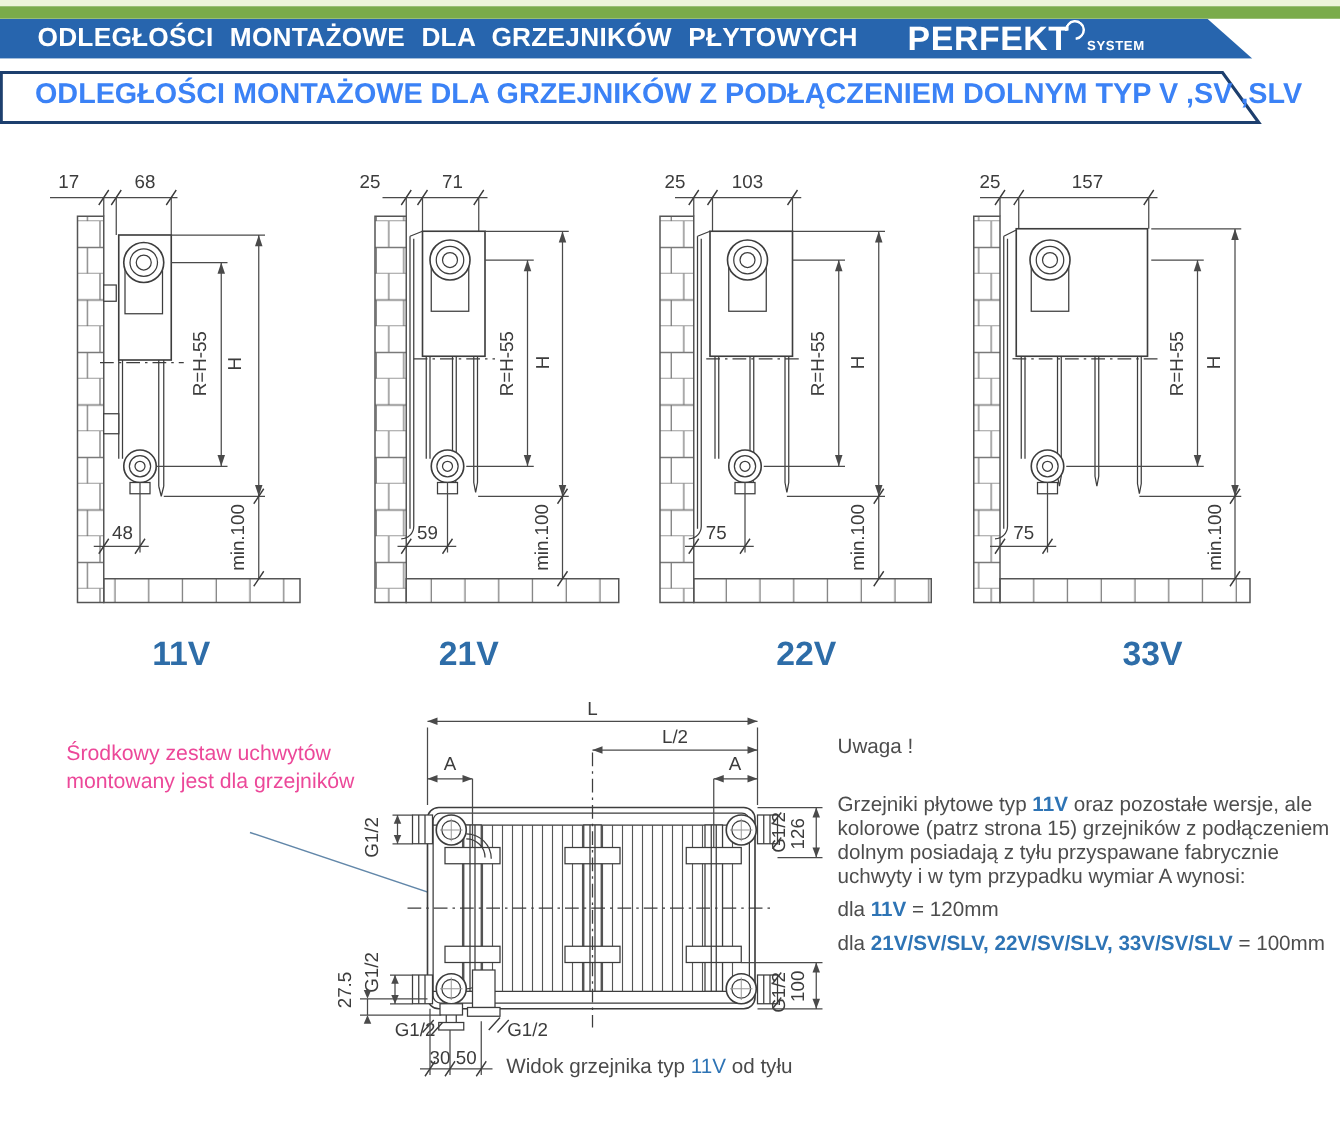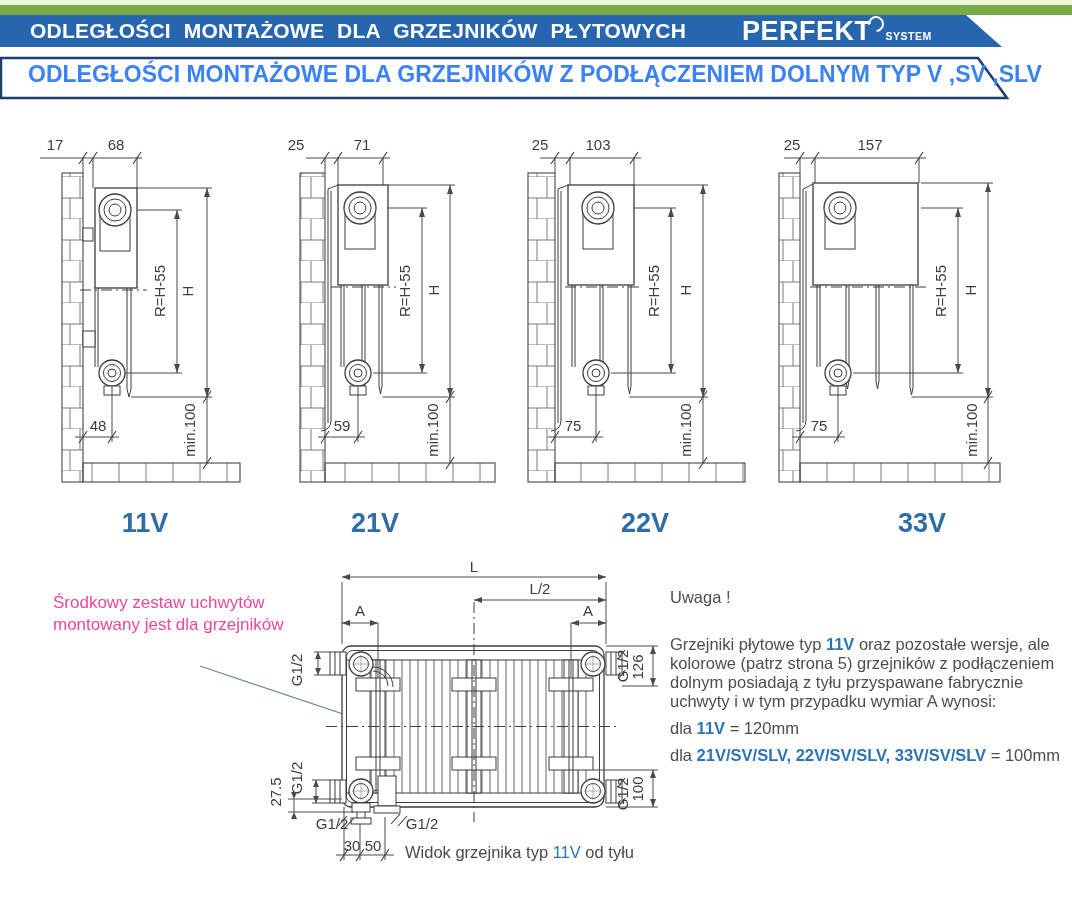--- a/index.html
+++ b/index.html
@@ -7,21 +7,21 @@
        font-family:"Liberation Sans",sans-serif;}
   .abs{position:absolute;}
   
   .strip-pale{left:0;top:0;width:1072px;height:5px;background:#ecf4d8;}
   .strip-green{left:0;top:5px;width:1072px;height:10px;background:#7aab4a;}
   
   .banner{left:0;top:15px;width:1002px;height:32px;background:#2765ae;
           clip-path:polygon(0 0,96.4% 0,100% 100%,0 100%);
           display:flex;align-items:center;padding-left:30px;box-sizing:border-box;color:#fff;}
   .banner-title{font-size:21px;font-weight:700;word-spacing:7px;letter-spacing:.2px;white-space:nowrap;}
-  .logo{margin-left:56px;display:flex;align-items:baseline;white-space:nowrap;}
+  .logo{margin-left:40px;display:flex;align-items:baseline;white-space:nowrap;}
   .logo-main{font-size:27px;font-weight:800;letter-spacing:.5px;}
   .logo-swoosh{display:inline-block;width:12px;height:12px;border:2.5px solid #fff;
                border-radius:50%;border-bottom-color:transparent;transform:rotate(40deg);
                position:relative;top:-8px;left:-4px;}
   .logo-sub{font-size:10.5px;font-weight:600;letter-spacing:.5px;margin-left:-2px;}
   
   .subtitle{left:28px;top:61px;font-size:23px;font-weight:600;color:#3b82f6;white-space:nowrap;}
   
   .left-note{left:53px;top:592px;width:270px;font-size:17px;line-height:22px;color:#ec4899;}
   .right-note{left:670px;top:588px;width:400px;font-size:16.5px;line-height:19px;color:#4d4d4d;}
@@ -435,16 +435,16 @@
   <text class="cap" x="225" y="298"><tspan>Widok grzejnika typ </tspan><tspan fill="#2e74b5">11V</tspan><tspan> od tyłu</tspan></text>
 </svg>
 
 <div class="abs left-note">
   <div>Środkowy zestaw uchwytów</div>
   <div>montowany jest dla grzejników</div>
 </div>
 
 <div class="abs right-note">
   <p class="uwaga">Uwaga !</p>
-  <p class="para"><span>Grzejniki płytowe typ </span><span class="blue-tok">11V</span><span> oraz pozostałe wersje, ale kolorowe (patrz strona 5) grzejników z podłączeniem dolnym posiadają z tyłu przyspawane fabrycznie uchwyty i w tym przypadku wymiar A wynosi:</span></p>
+  <p class="para"><span>Grzejniki płytowe typ </span><span class="blue-tok">11V</span><span> oraz pozostałe wersje, ale kolorowe (patrz strona 15) grzejników z podłączeniem dolnym posiadają z tyłu przyspawane fabrycznie uchwyty i w tym przypadku wymiar A wynosi:</span></p>
   <p class="para dla-line"><span>dla </span><span class="blue-tok">11V</span><span> = 120mm</span></p>
   <p class="para dla-line"><span>dla </span><span class="blue-tok">21V/SV/SLV, 22V/SV/SLV, 33V/SV/SLV</span><span> = 100mm</span></p>
 </div>
 
 </body></html>

